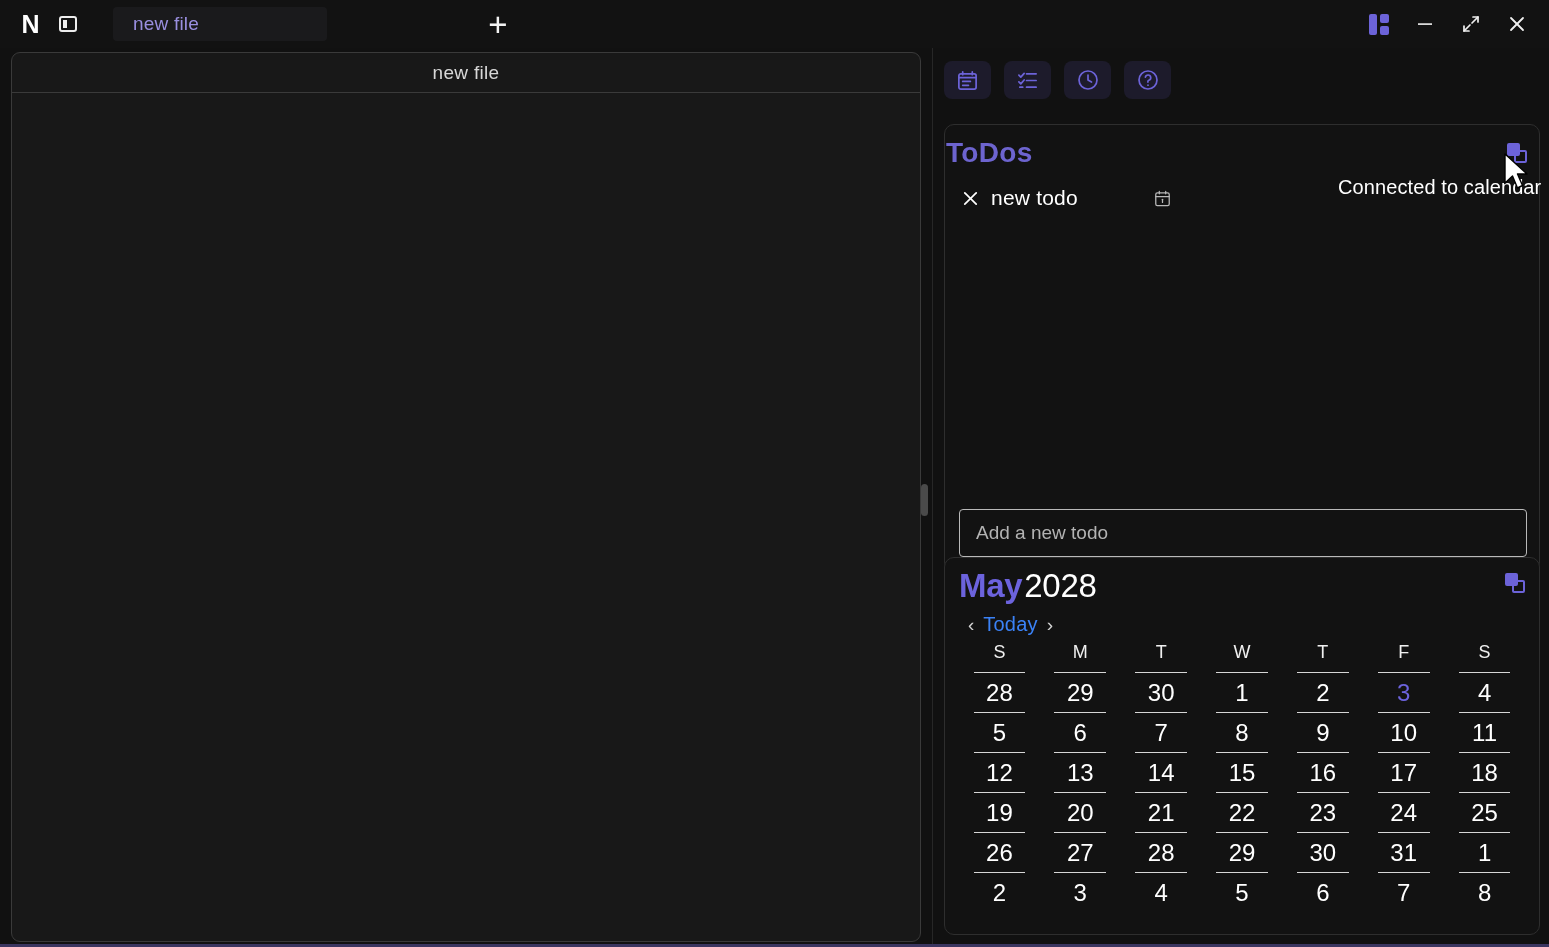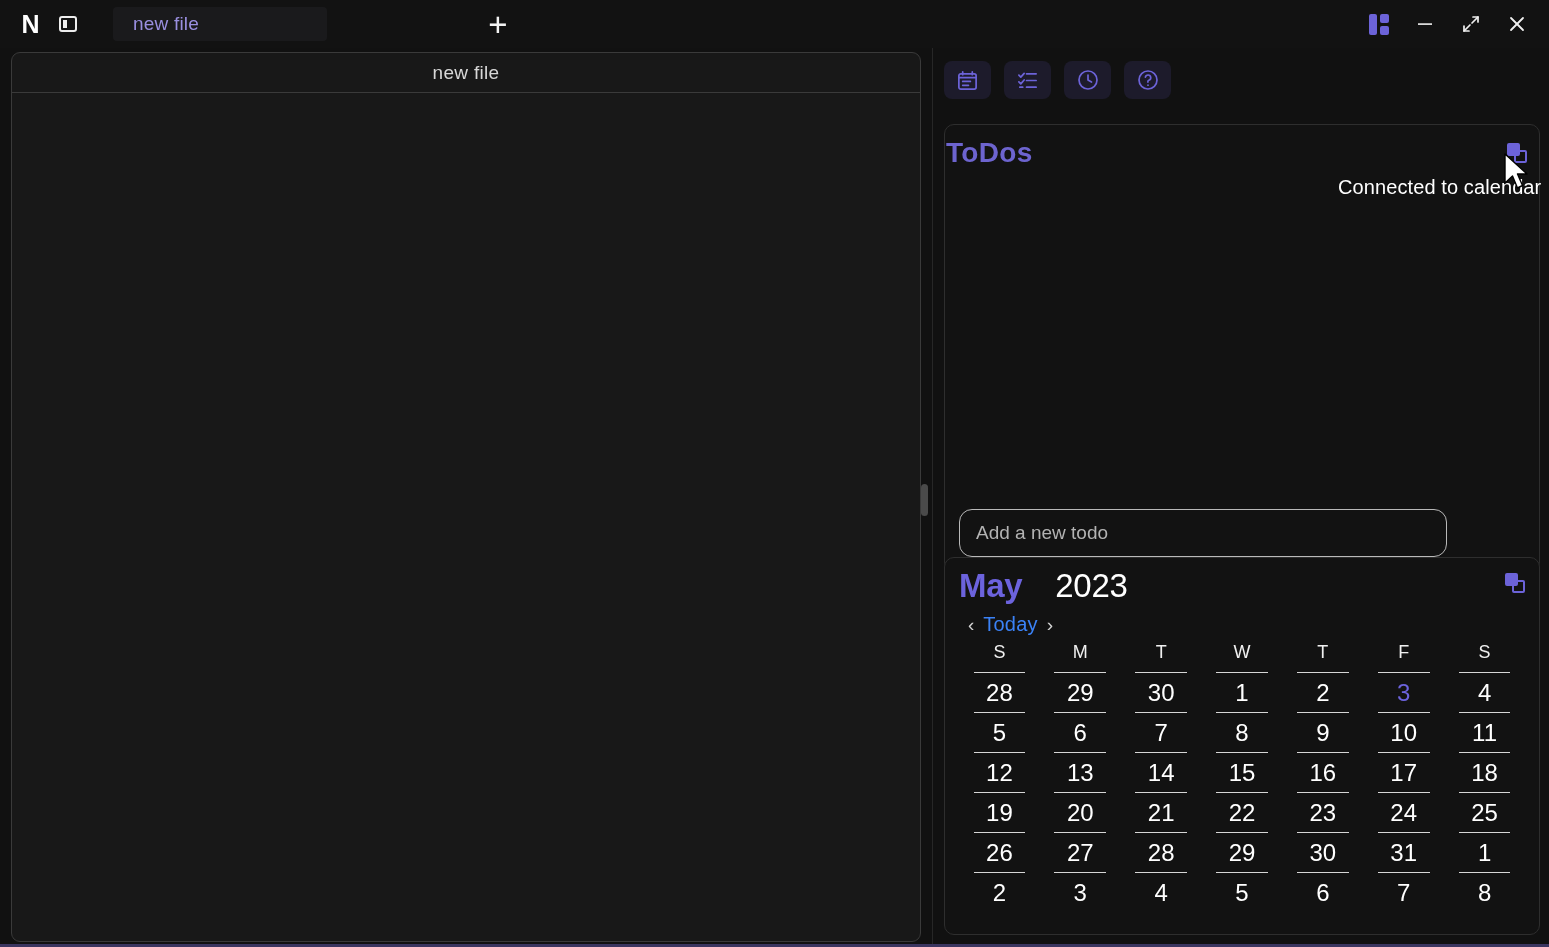--- a/index.html
+++ b/index.html
@@ -164,44 +164,44 @@
     letter-spacing: .2px; flex: 0 0 auto;
   }
   .todo-cal {
     margin-left: 75px;
     display: flex; align-items: center; justify-content: center;
     color: #b9b9b9;
   }
 
   #todo-input {
     position: absolute; left: 14px; bottom: 14px;
-    width: 488px; height: 48px;
+    width: 568px; height: 48px;
     background: transparent;
     border: 1px solid #b9b9b9;
-    border-radius: 13px;
+    border-radius: 4px;
     color: #b3b3b3; font-size: 19px;
     font-family: "Liberation Sans", sans-serif;
     padding: 0 16px;
     outline: none;
   }
   #todo-input::placeholder { color: #b3b3b3; }
 
   
   #calendar-card {
     position: absolute; left: 11px; top: 509px;
     width: 596px; height: 378px;
     background: #121212;
     border: 1px solid #2e2e2e;
     border-radius: 10px;
     padding: 0 14px;
   }
   #cal-title {
     margin-top: 9px;
     font-size: 33px; letter-spacing: -.3px;
-    display: flex; align-items: baseline; gap: 31px;
+    display: flex; align-items: baseline;
   }
   #cal-month { color: #6c63dd; font-weight: 700; }
   #cal-year { color: #ffffff; font-weight: 400; margin-left: 2px; }
   #cal-dup-icon { position: absolute; right: 14px; top: 15px; }
 
   #cal-nav {
     display: flex; align-items: center; gap: 9px;
     margin-top: 8px; margin-left: 9px;
     color: #e4e4e4; font-size: 20px;
   }
@@ -337,30 +337,50 @@
     <div id="todos-card">
       <div id="todos-title">ToDos</div>
 
       <div id="todos-dup-icon">
         <div class="dup-ico">
           <div class="sq-back"></div>
           <div class="sq-front"></div>
         </div>
       </div>
 
+      <div id="todo-list">
+        <div class="todo-row">
+          <span class="todo-x">
+            <svg width="19" height="19" viewBox="0 0 20 20" fill="none" stroke="#ffffff" stroke-width="1.8" stroke-linecap="round">
+              <path d="M4 4l12 12"></path>
+                <path d="M16 4L4 16"></path>
+            </svg>
+          </span>
+          <span class="todo-text">new todo</span>
+          <span class="todo-cal">
+            <svg width="19" height="19" viewBox="0 0 24 24" fill="none" stroke="#b9b9b9" stroke-width="1.6" stroke-linecap="round" stroke-linejoin="round">
+              <rect x="3.5" y="5" width="17" height="16" rx="2"></rect>
+              <path d="M3.5 9.5h17"></path>
+                <path d="M8 3v3"></path>
+                <path d="M16 3v3"></path>
+              <path d="M12 13v4"></path>
+            </svg>
+          </span>
+        </div>
+      </div>
 
       <input id="todo-input" type="text" placeholder="Add a new todo" style="">
     </div>
 
     <div id="tooltip">Connected to calendar</div>
 
     <div id="calendar-card">
       <div id="cal-title">
         <span id="cal-month">May</span>
-        <span id="cal-year">2023</span>
+        <span id="cal-year">2028</span>
       </div>
 
       <div id="cal-dup-icon">
         <div class="dup-ico">
           <div class="sq-back"></div>
           <div class="sq-front"></div>
         </div>
       </div>
 
       <div id="cal-nav">

